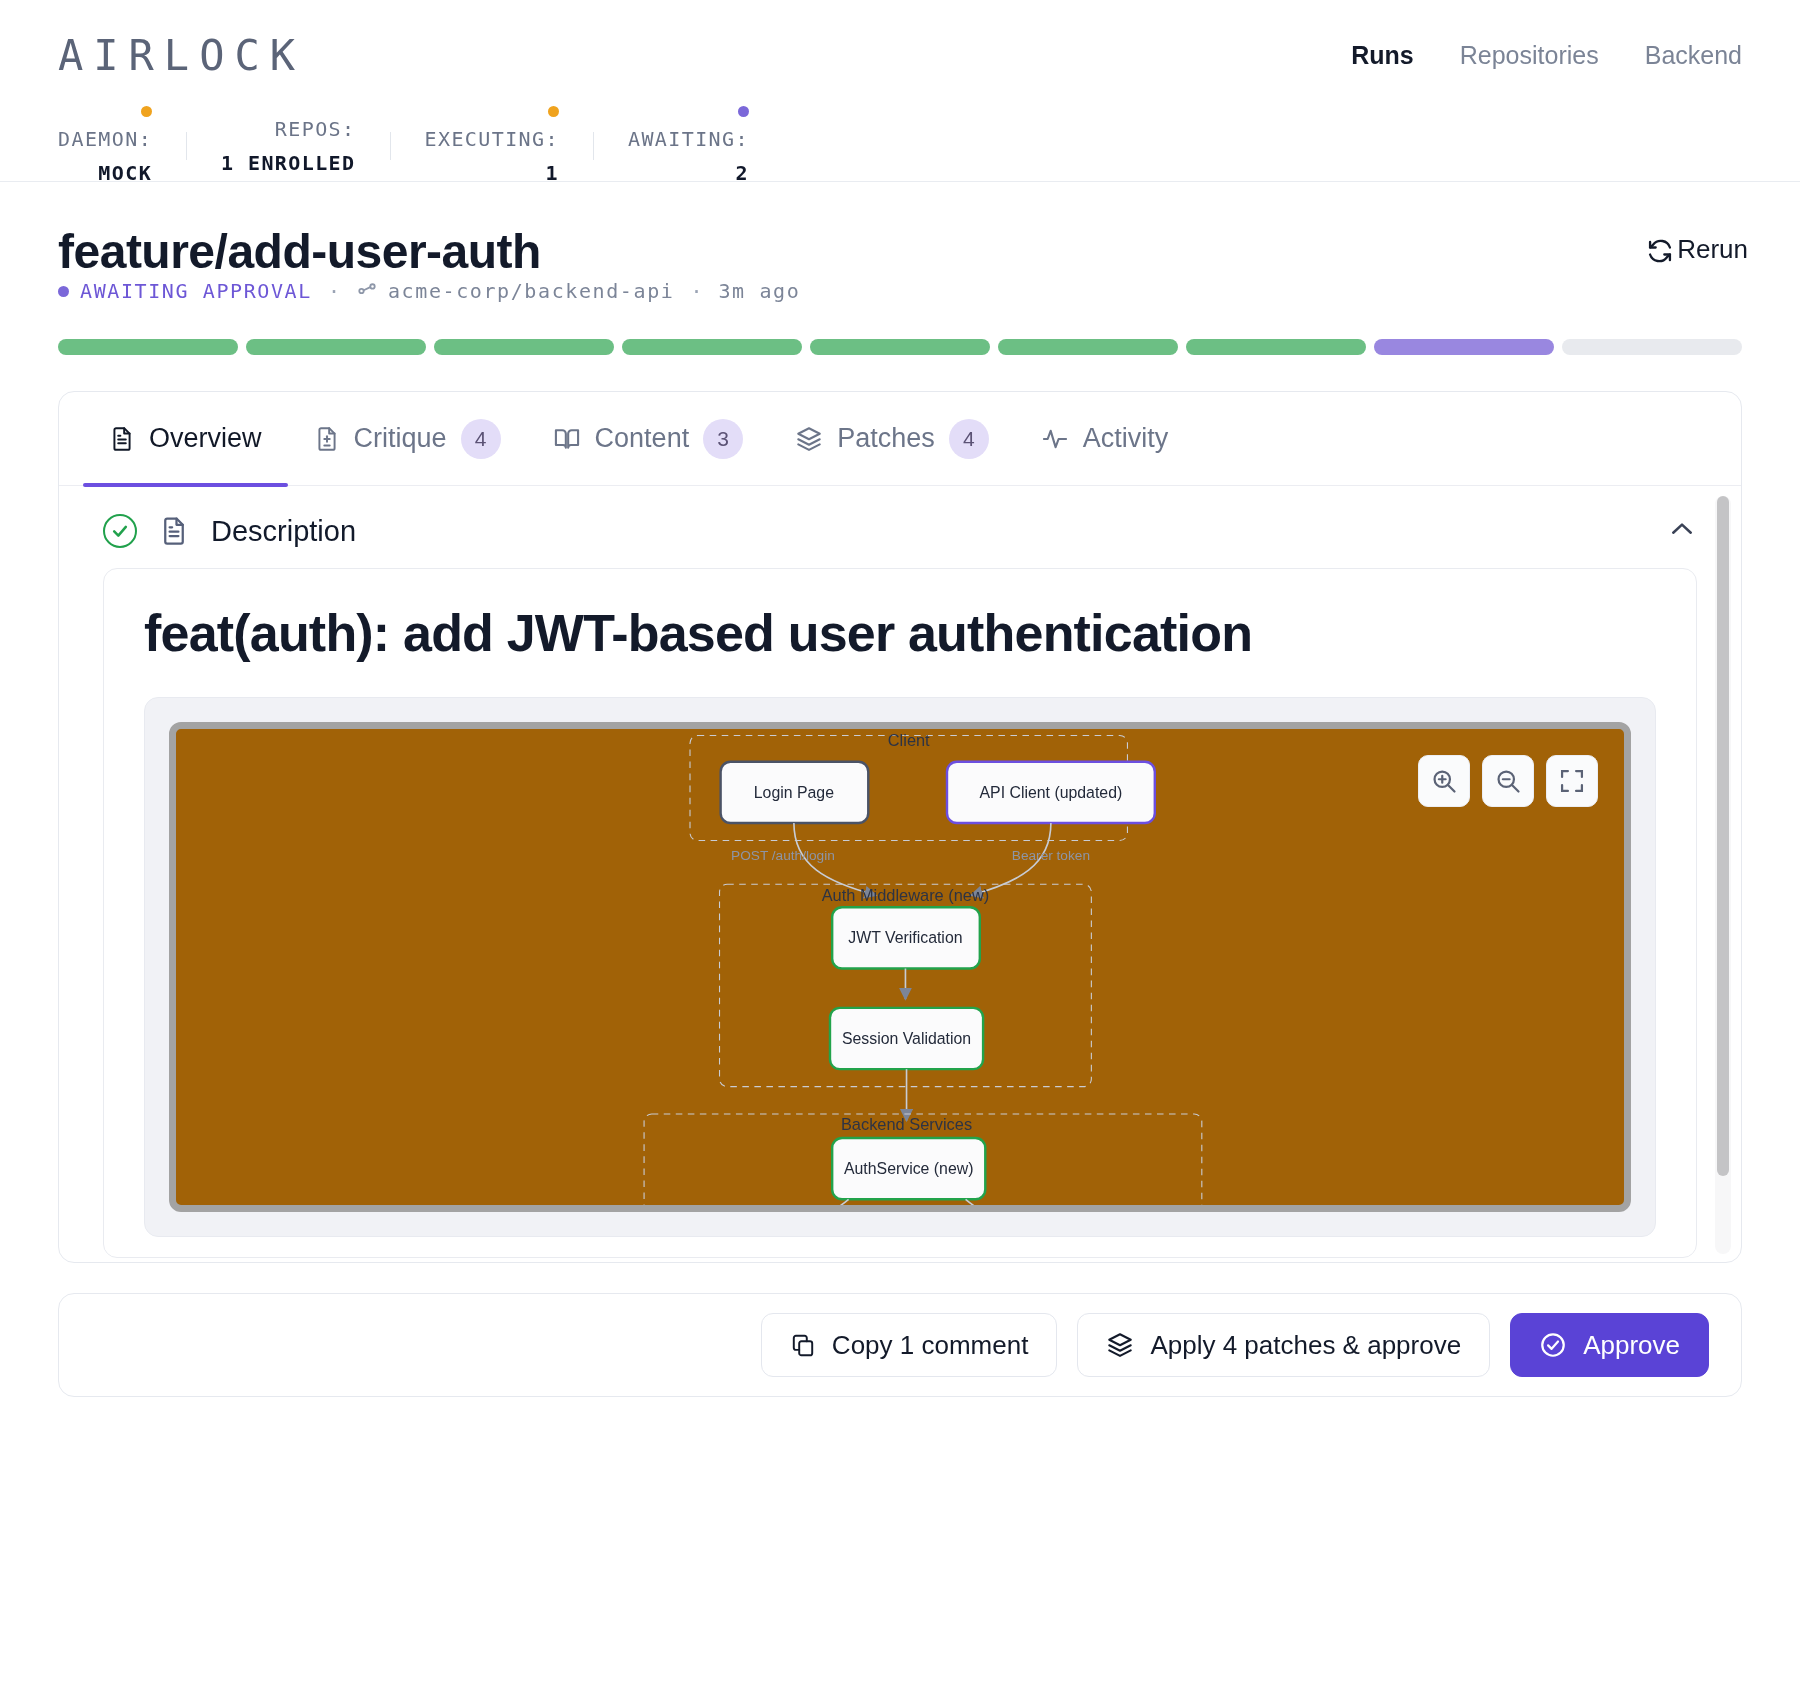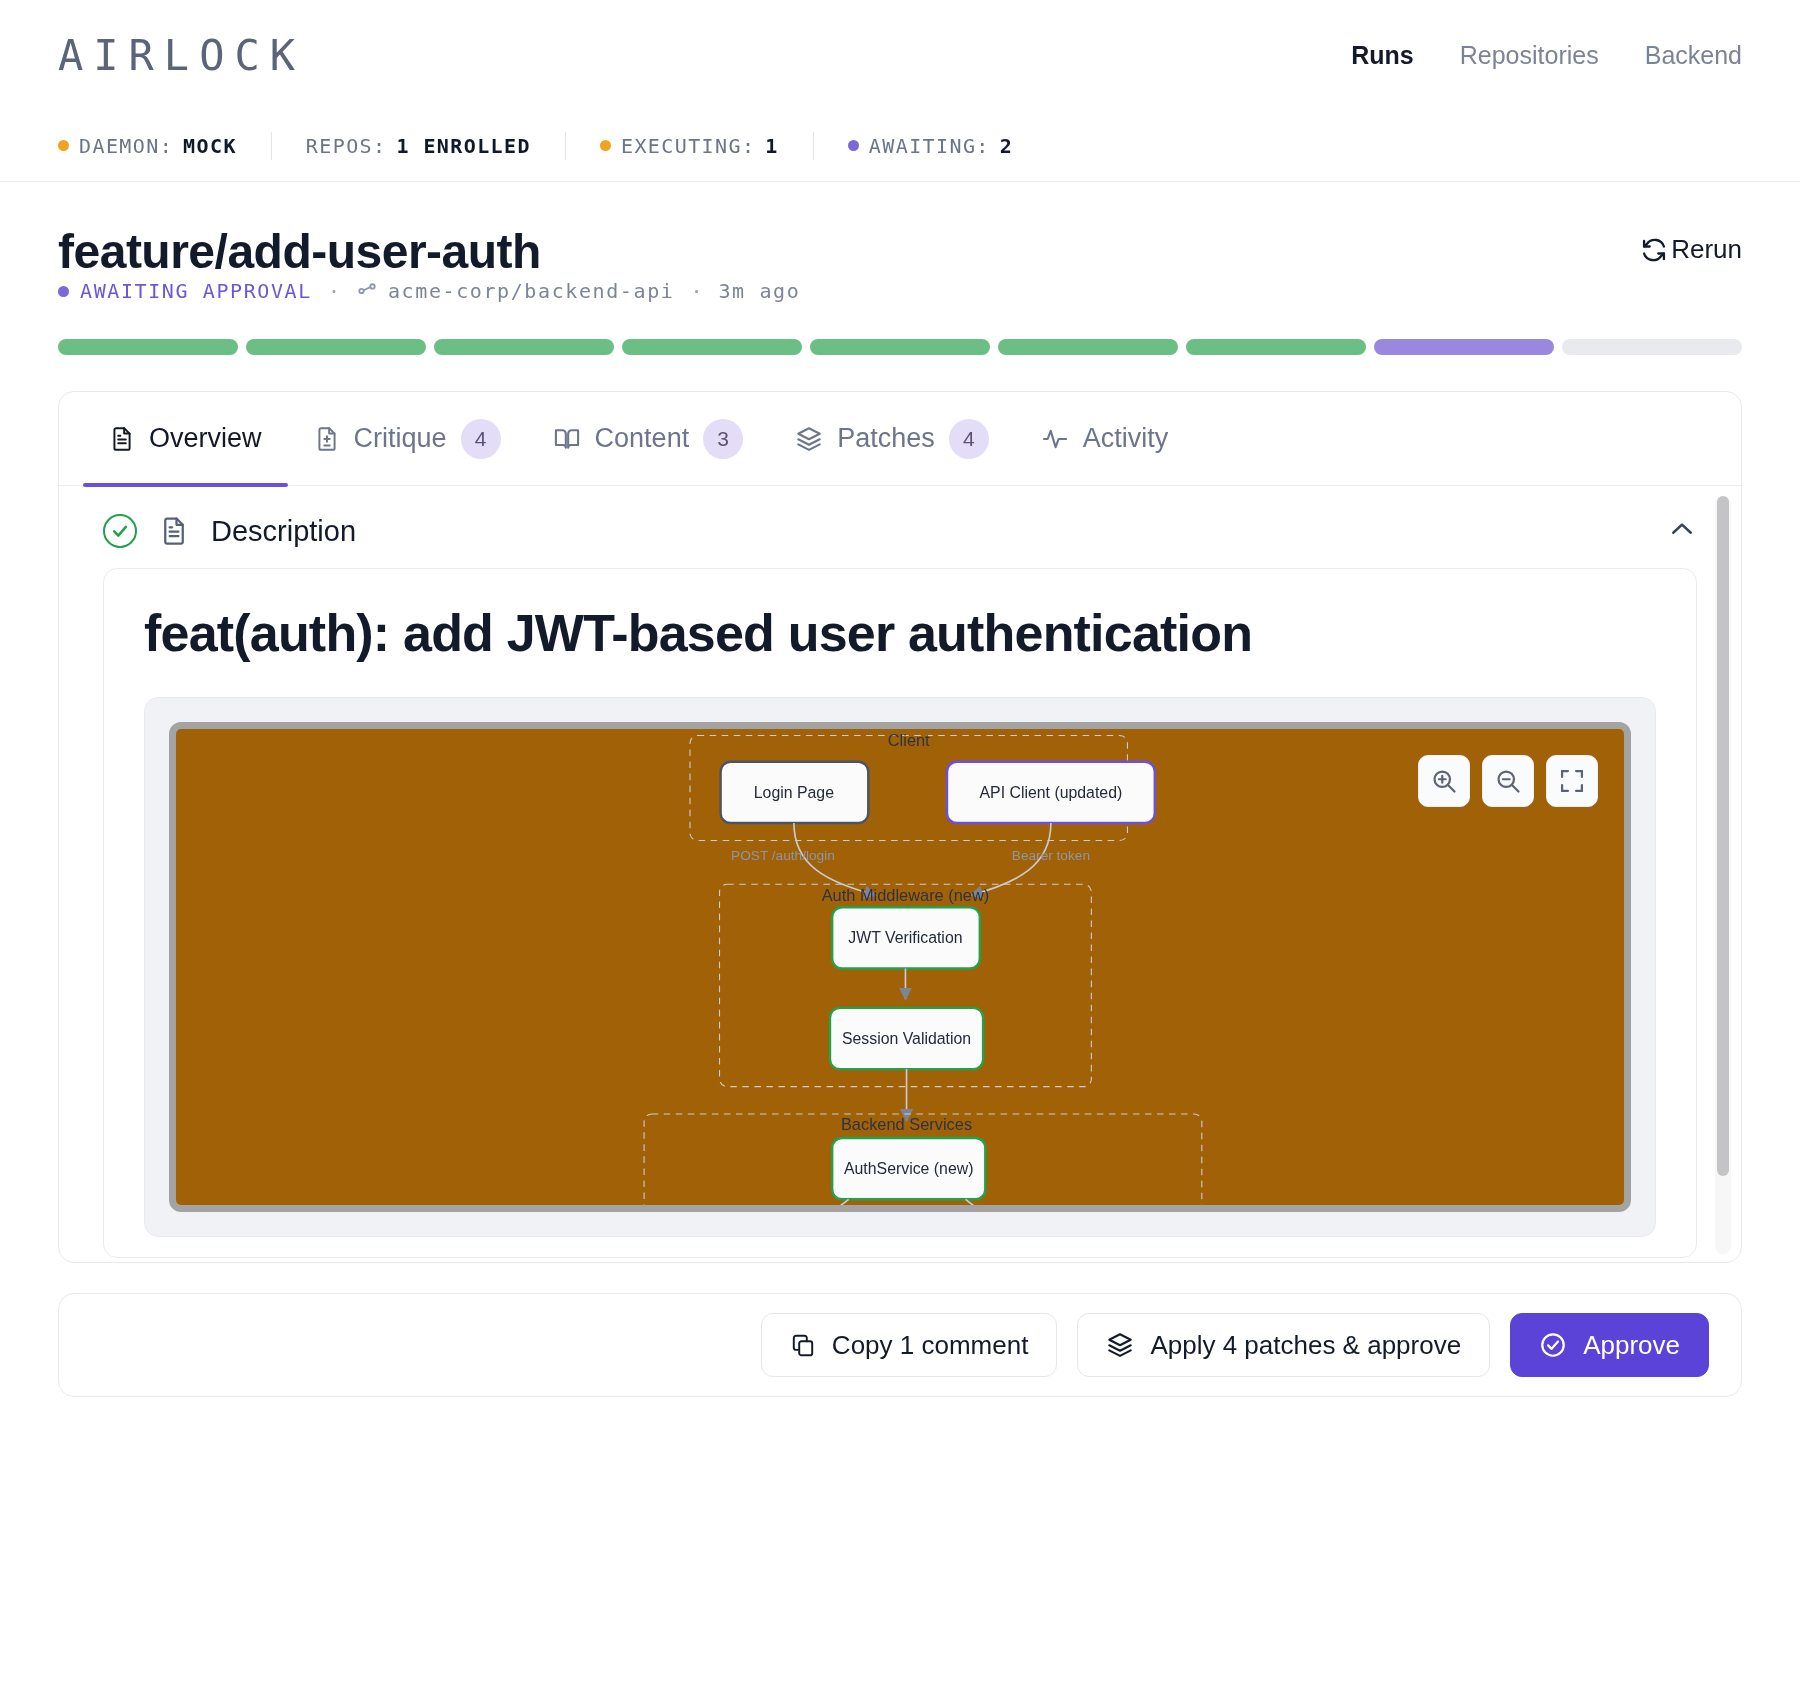--- a/index.html
+++ b/index.html
@@ -33,21 +33,21 @@
   
   .statusbar {
     height:72px;
     display:flex; align-items:center;
     padding:0 58px;
     border-bottom:1px solid #e9ecf1;
     font-family:"DejaVu Sans Mono","Liberation Mono",monospace;
     font-size:20px;
     letter-spacing:1.4px;
   }
-  .stat { display:flex; align-items:center; gap:10px; color:#6b7酸; }
+  .stat { display:flex; align-items:flex-end; gap:10px; color:#6b7酸;flex-direction:column; }
   .stat { color:#6b7488; }
   .stat b { color:#11182a; font-weight:700; }
   .dot { width:11px; height:11px; border-radius:50%; display:inline-block; }
   .sep { width:1px; height:28px; background:#e2e6ec; margin:0 34px; }
 
   
   .runhead { padding:42px 58px 0 58px; position:relative; }
   .run-title {
     font-size:48px; font-weight:700; letter-spacing:-0.5px;
     color:#131a2a; margin:0;
@@ -56,22 +56,22 @@
     margin-top:0;
     display:flex; align-items:center; gap:0px;
     font-family:"DejaVu Sans Mono","Liberation Mono",monospace;
     font-size:20px; letter-spacing:1.6px;
   }
   .run-state { color:#6d57d6; display:flex; align-items:center; gap:11px; }
   .meta-dot { color:#9aa3b4; margin:0 16px; letter-spacing:0; }
   .repo { color:#7c8598; display:flex; align-items:center; gap:10px; }
   .when { color:#7c8598; }
   .rerun {
-    position:absolute; right:58px; top:52px;
-    display:flex; align-items:center; gap:3px;
+    position:absolute; right:52px; top:52px;
+    display:flex; align-items:flex-end; gap:3px;
     font-size:26px; color:#131a2a; background:none; border:none;
     font-family:"Liberation Sans", sans-serif; cursor:pointer; padding:0;
   }
 
   
   .progress { display:flex; gap:8px; padding:36px 58px 0 58px; }
   .seg { height:16px; border-radius:8px; flex:1 1 0; }
 
   
   .card {

